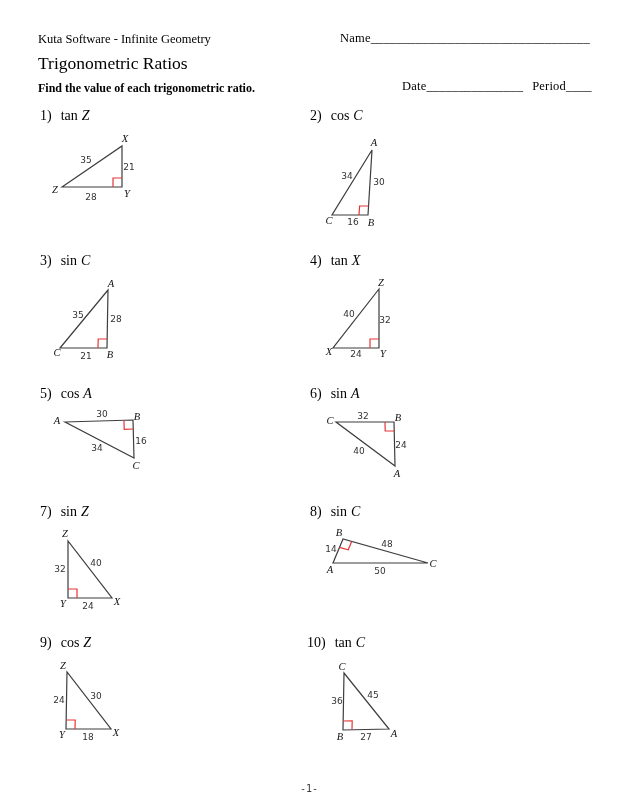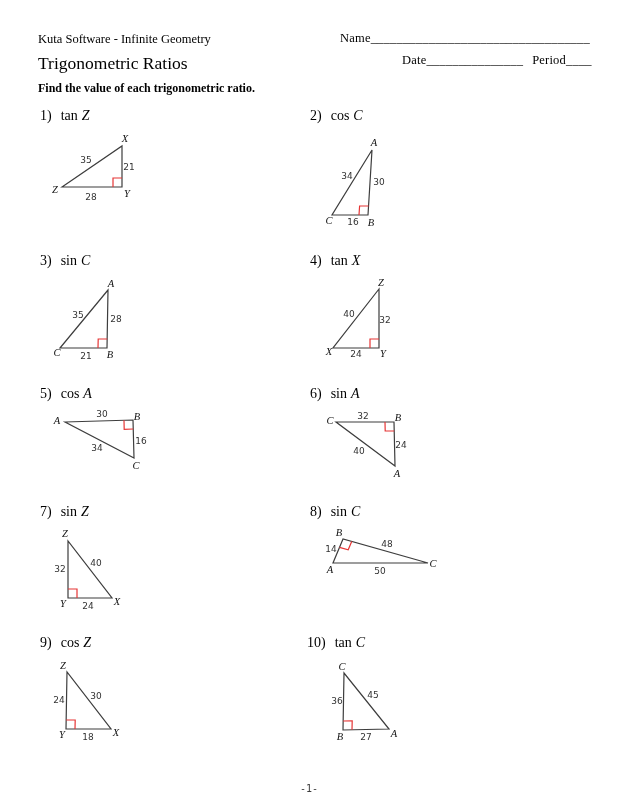--- a/index.html
+++ b/index.html
@@ -51,21 +51,21 @@
 <div class="page">
 
   <div class="abs brand" style="left:38px; top:32px;">Kuta Software - Infinite Geometry</div>
 
   <div class="abs name-line" style="left:340px; top:31px;">
     <span>Name</span><span>__________________________________</span>
   </div>
 
   <div class="abs title" style="left:38px; top:53px;">Trigonometric Ratios</div>
 
-  <div class="abs date-line" style="left:402px; top:53px;">
+  <div class="abs date-line" style="left:402px; top:79px;">
     <span>Date</span><span>_______________</span><span class="period-label">Period</span><span>____</span>
   </div>
 
   <div class="abs instruction" style="left:38px; top:81px;">Find the value of each trigonometric ratio.</div>
 
   <div id="problems">
       <div class="problem-label" style="left: 40px; top: 108px;"><span class="pnum">1)</span><span class="pfunc">tan</span><span class="pangle">Z</span></div>
       <div class="problem-label" style="left: 310px; top: 108px;"><span class="pnum">2)</span><span class="pfunc">cos</span><span class="pangle">C</span></div>
       <div class="problem-label" style="left: 40px; top: 253px;"><span class="pnum">3)</span><span class="pfunc">sin</span><span class="pangle">C</span></div>
       <div class="problem-label" style="left: 310px; top: 253px; text-align: right;"><span class="pnum">4)</span><span class="pfunc">tan</span><span class="pangle">X</span></div>

